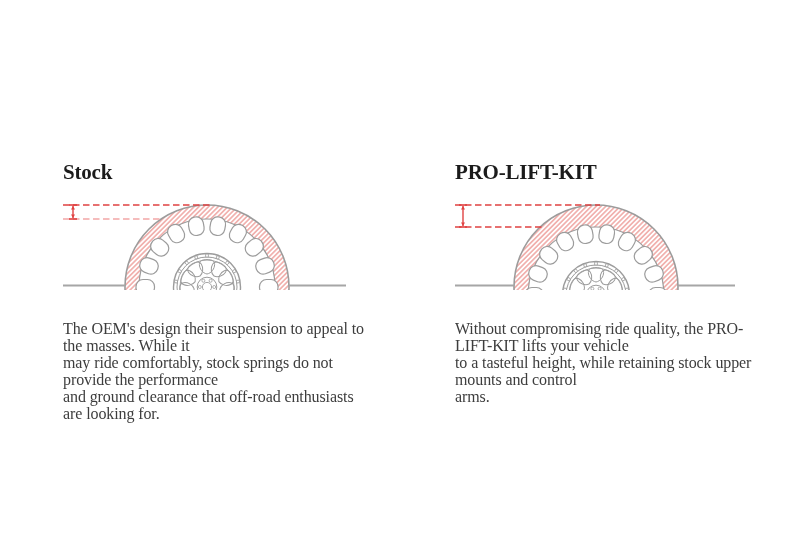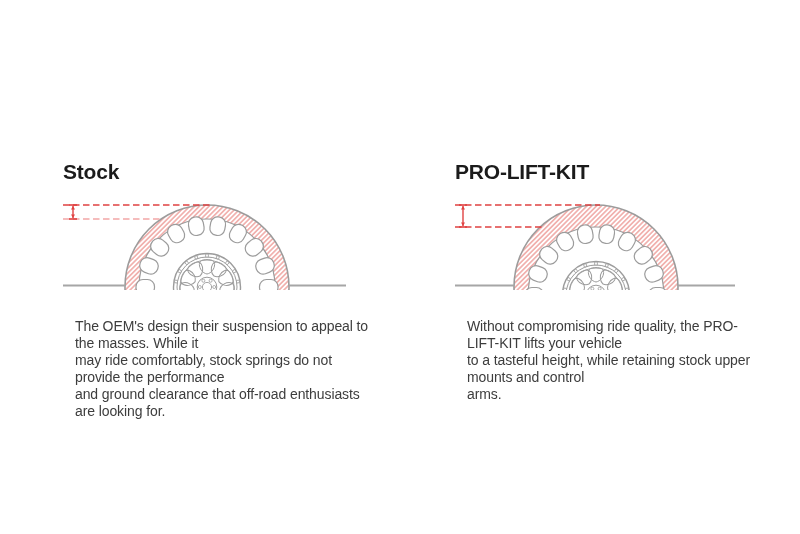--- a/index.html
+++ b/index.html
@@ -1,31 +1,31 @@
 <!DOCTYPE html>
 <html><head>
 <meta charset="utf-8">
 <style>
   html,body { margin:0; padding:0; background:#ffffff; }
   .stage {
     position:relative; width:800px; height:534px; background:#ffffff;
-    font-family:Liberation Sans, sans-serif; overflow:hidden;
+    font-family:Liberation Serif, serif; overflow:hidden;
   }
   .panel { position:absolute; top:0; width:310px; }
   .panel.left  { left:63px;  }
   .panel.right { left:455px; }
   .panel-title {
     position:absolute; top:143px; left:0;
     font-size:21px; font-weight:700; letter-spacing:-0.2px;
     color:#1b1b1b; line-height:24px; white-space:nowrap;
   }
   .diagram { position:absolute; top:196px; left:0; display:block; }
   .panel-desc {
-    position:absolute; top:304px; left:12px; width:302px;
-    font-size:14px; line-height:17px; letter-spacing:-0.1px;
+    position:absolute; top:304px; left:0; width:302px;
+    font-size:16px; line-height:17px; letter-spacing:-0.1px;
     color:#3d3d3d; white-space:pre-line;
   }
 </style>
 </head>
 <body>
 
 <div class="stage">
 
   <section class="panel left">
     <h2 class="panel-title">Stock</h2>

